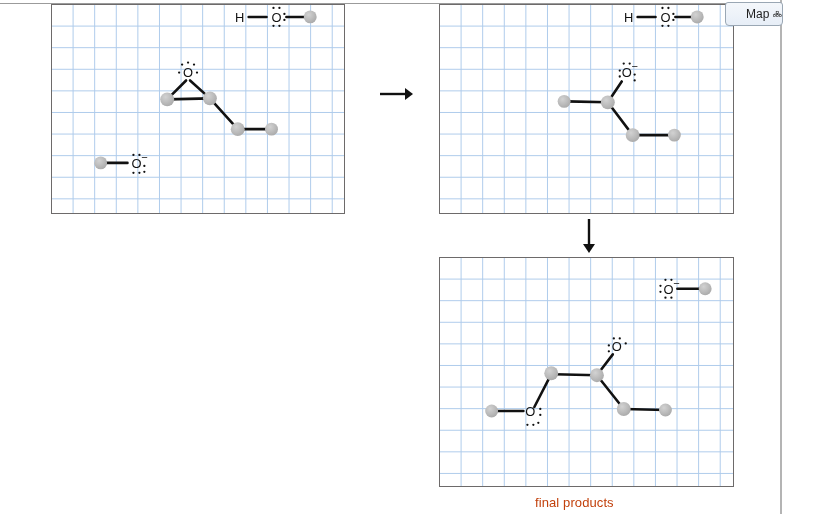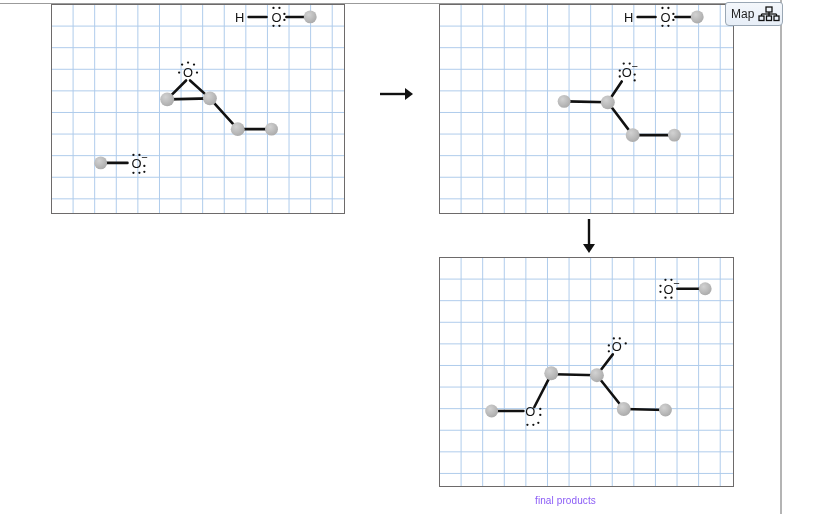--- a/index.html
+++ b/index.html
@@ -39,40 +39,40 @@
     background-position:-1px -1px;
   }
   .panel .art{position:absolute;left:0;top:0;right:0;bottom:0;}
 
   
   .arrow-svg{position:absolute;}
 
   
   .caption{
     position:absolute;
-    font-size:10px;
-    color:#8b5cf6;
+    font-size:13px;
+    color:#c2410c;
     white-space:nowrap;
     letter-spacing:.1px;
   }
 
   
   .map-btn{
     position:absolute;
     left:725px;top:2px;
     width:58px;height:24px;
     background:linear-gradient(to bottom,#f4f7fb 0%,#e7eef7 100%);
     border:1px solid #9aa7b4;
     border-bottom-left-radius:4px;
     border-bottom-right-radius:4px;
     border-top-left-radius:3px;
     border-top-right-radius:3px;
     box-sizing:border-box;
     display:flex;align-items:center;
-    padding-left:5px;
+    padding-left:20px;
     gap:4px;
   }
   .map-btn .map-label{
     font-size:12px;color:#1d1d1d;line-height:1;
   }
   .map-icon{display:block;}
 </style>
 </head>
 <body>
 

